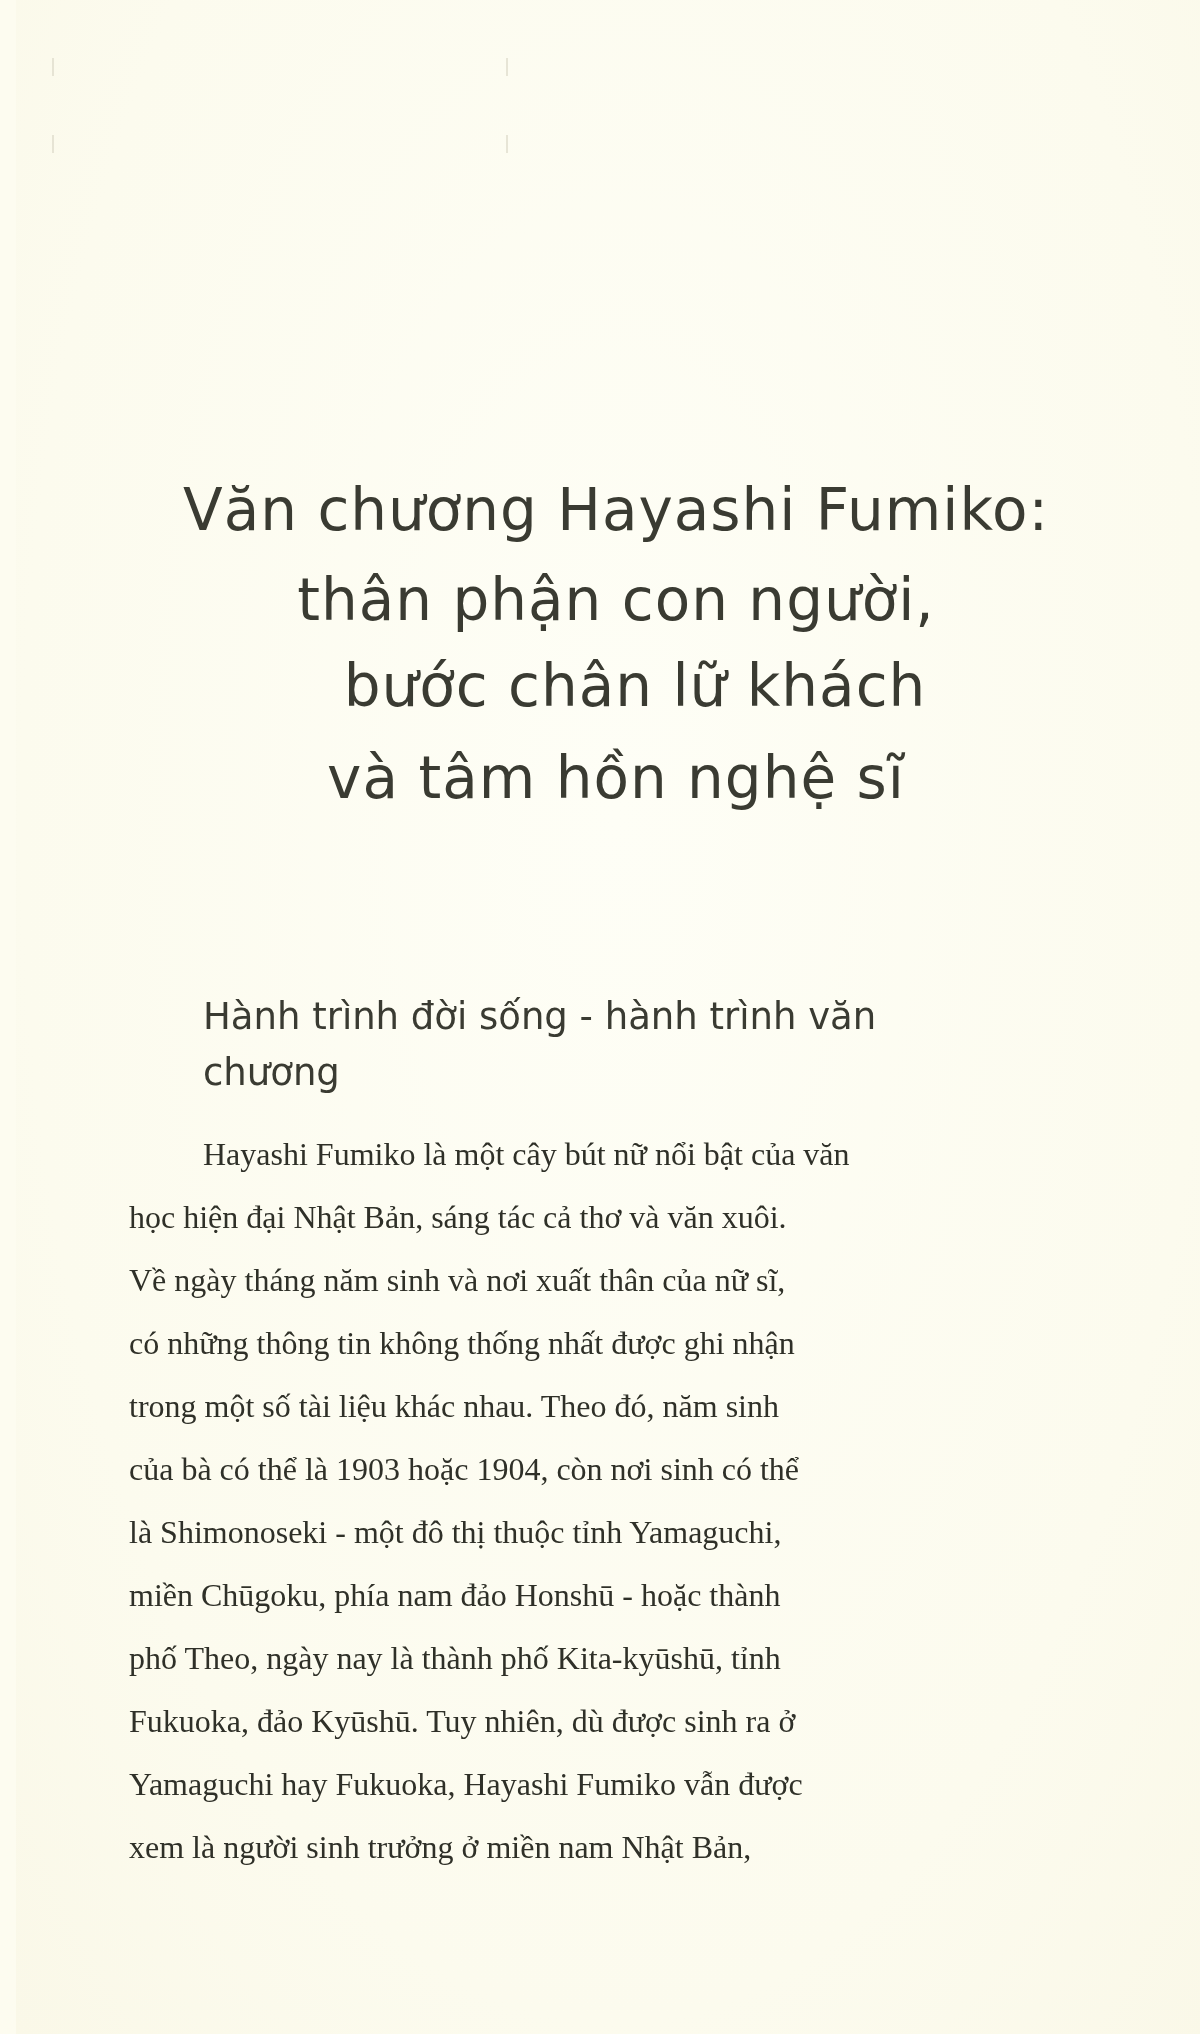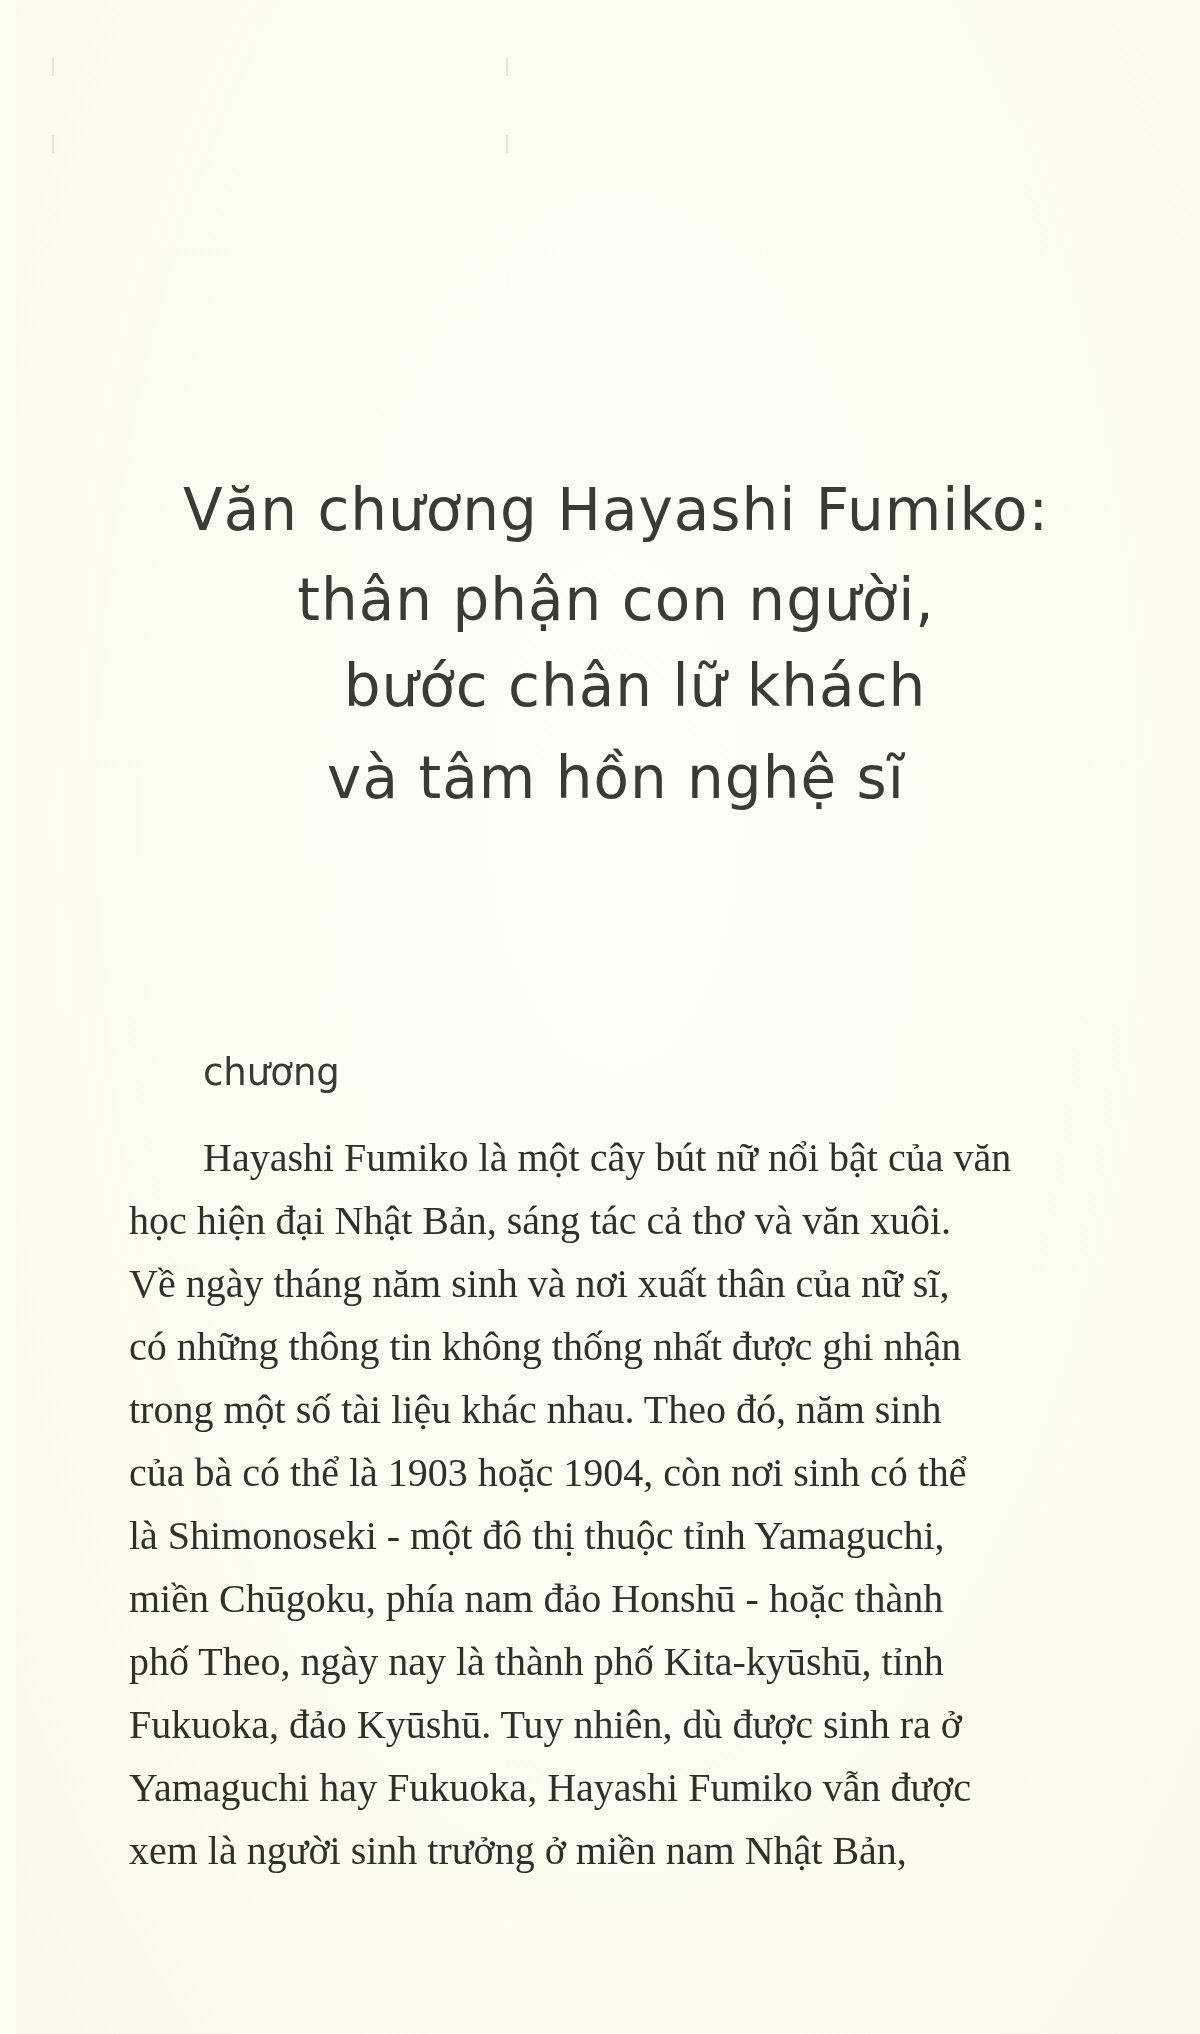--- a/index.html
+++ b/index.html
@@ -52,21 +52,21 @@
     .subheading-line.justified {
       width: 875px;
       text-align: justify;
       text-align-last: justify;
     }
     .body-line {
       position: absolute;
       left: 113px;
       width: 950px;
       font-family: "Liberation Serif", serif;
-      font-size: 40px;
+      font-size: 32px;
       line-height: 1;
       color: #2f3028;
       text-align: justify;
       text-align-last: justify;
       white-space: nowrap;
     }
     .body-line.indent {
       left: 187px;
       width: 876px;
     }
@@ -87,20 +87,21 @@
   <div class="speck" style="left:490px; top:58px; height:18px;"></div>
   <div class="speck" style="left:490px; top:135px; height:18px;"></div>
 
   <div class="title">
     <div class="title-line" style="top:481px;">Văn chương Hayashi Fumiko:</div>
     <div class="title-line" style="top:571px;">thân phận con người,</div>
     <div class="title-line" style="top:657px;padding-left:19px;">bước chân lữ khách</div>
     <div class="title-line" style="top:742px;margin-top:7px;">và tâm hồn nghệ sĩ</div>
   </div>
 
+  <div class="subheading-line justified" style="top: 998px; white-space: nowrap; text-align: left; text-align-last: left;">Hành trình đời sống - hành trình văn</div>
   <div class="subheading-line" style="top:1054px;">chương</div>
 
   <div>
     <div class="body-line indent" style="top: 1138px; white-space: nowrap; text-align: left; text-align-last: left;">Hayashi Fumiko là một cây bút nữ nổi bật của văn</div>
     <div class="body-line" style="top: 1201px; white-space: nowrap; text-align: left; text-align-last: left;">học hiện đại Nhật Bản, sáng tác cả thơ và văn xuôi.</div>
     <div class="body-line" style="top: 1264px; white-space: nowrap; text-align: center; text-align-last: left;">Về ngày tháng năm sinh và nơi xuất thân của nữ sĩ,</div>
     <div class="body-line" style="top: 1327px; white-space: nowrap; text-align: left; text-align-last: left;">có những thông tin không thống nhất được ghi nhận</div>
     <div class="body-line" style="top: 1390px; white-space: nowrap; text-align: left; text-align-last: left;">trong một số tài liệu khác nhau. Theo đó, năm sinh</div>
     <div class="body-line" style="top: 1453px; white-space: nowrap; text-align: left; text-align-last: left;">của bà có thể là 1903 hoặc 1904, còn nơi sinh có thể</div>
     <div class="body-line" style="top: 1516px; white-space: nowrap; text-align: left; text-align-last: left;">là Shimonoseki - một đô thị thuộc tỉnh Yamaguchi,</div>

